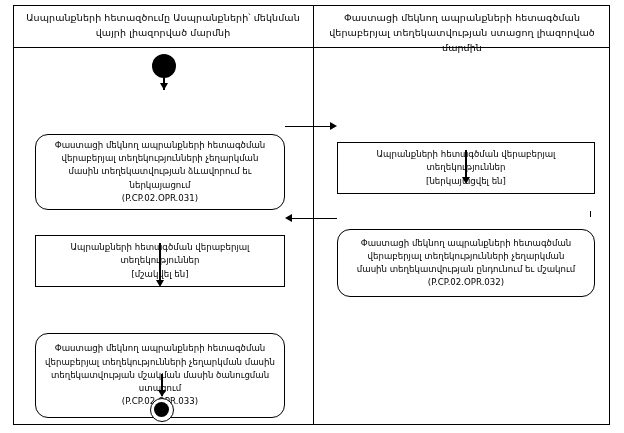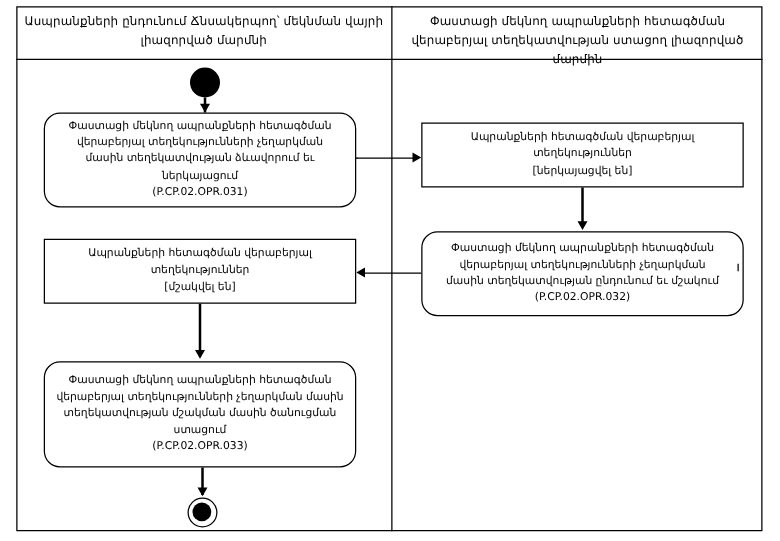--- a/index.html
+++ b/index.html
@@ -65,20 +65,21 @@
     border: 1.1px solid #000;
     color: #000;
     font-size: 8.6px;
     line-height: 13.2px;
     text-align: center;
     display: flex;
     align-items: center;
     justify-content: center;
     padding: 2px 6px;
     white-space: pre-line;
+    margin-top: 44px;
   }
   .node.action { border-radius: 13px; }
   .node.object { border-radius: 0; }
 
   #node-opr-031 { left: 35px;  top: 90px;  width: 250px; height: 76px; }
   #node-object-accepted { left: 337px; top: 98px;  width: 258px; height: 52px; }
   #node-opr-032 { left: 337px; top: 185px; width: 258px; height: 68px; }
   #node-object-processed { left: 35px;  top: 191px; width: 250px; height: 52px; }
   #node-opr-033 { left: 35px;  top: 289px; width: 250px; height: 85px; }
 
@@ -149,21 +150,21 @@
 </style>
 </head>
 <body>
 
 <div id="canvas">
 
   <div class="diagram-frame"></div>
   <div class="lane-header-rule"></div>
   <div class="lane-divider"></div>
 
-  <div class="lane-title" id="lane-title-left">Ասպրանքների ընդունում Ճնսակերպող՝ մեկնման վայրի լիազորված մարմնի</div>
+  <div class="lane-title" id="lane-title-left">Ասպրանքների հետազծումը Ասպրանքների՝ մեկնման վայրի լիազորված մարմնի</div>
 
   <div class="lane-title" id="lane-title-right">Փաստացի մեկնող ապրանքների հետագծման վերաբերյալ տեղեկատվության ստացող լիազորված մարմին</div>
 
   <div class="initial-node"></div>
 
   <div class="edge v" style="left:163.4px; top:78px; height:12px;"></div>
   <div class="arrowhead down" style="left:159.5px; top:83px;"></div>
 
   <div class="node action" id="node-opr-031">Փաստացի մեկնող ապրանքների հետագծման
 վերաբերյալ տեղեկությունների չեղարկման

